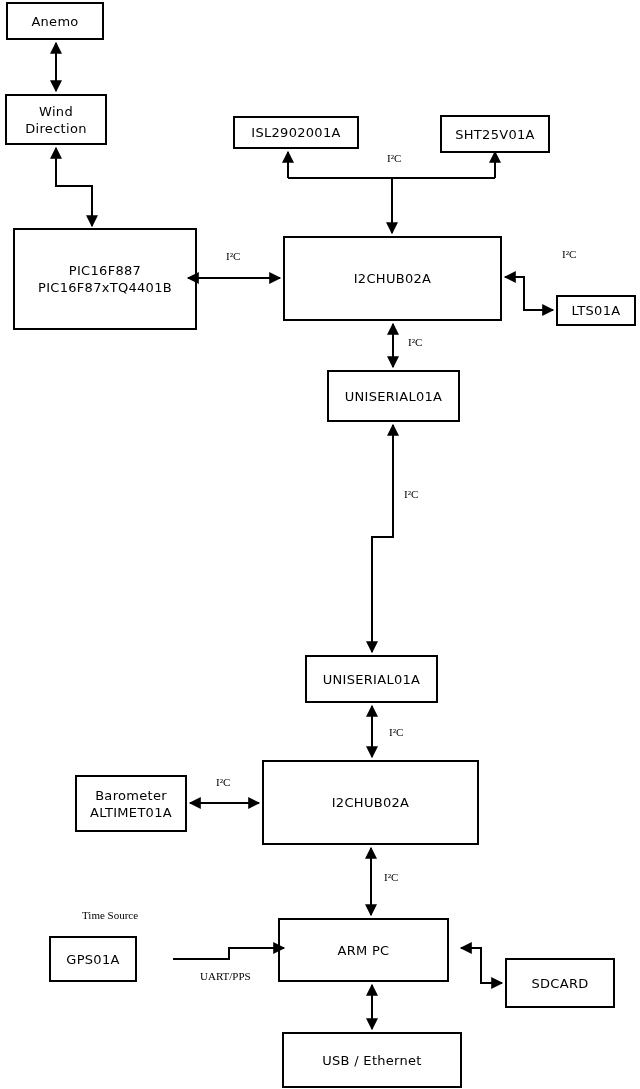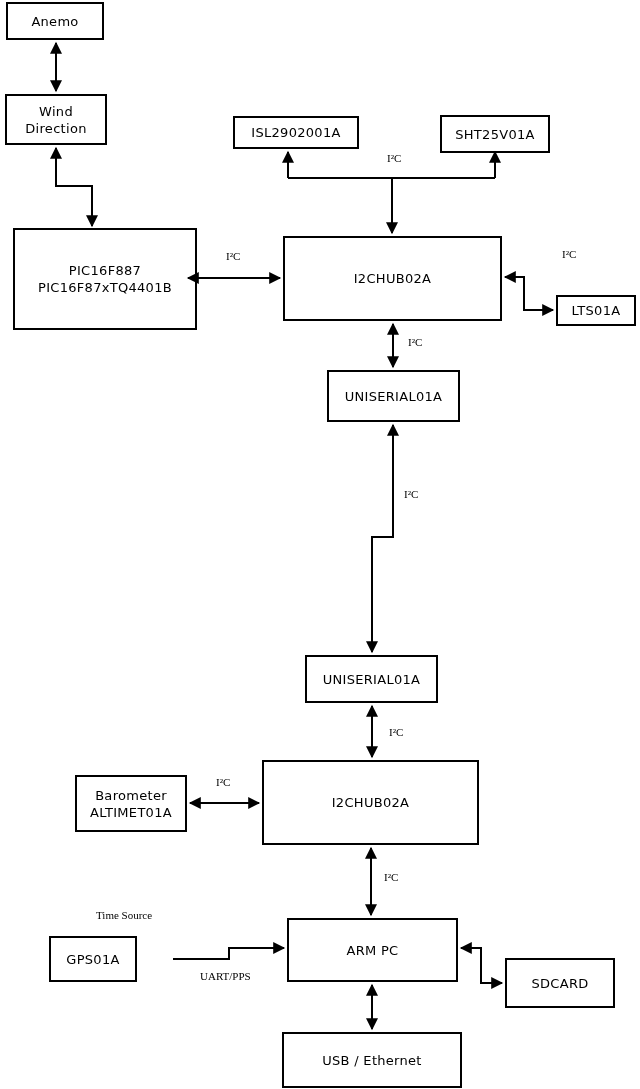--- a/index.html
+++ b/index.html
@@ -99,21 +99,21 @@
 
   <div class="node" style="left:262px;top:760px;width:217px;height:85px">
     <span class="lbl">I2CHUB02A</span>
   </div>
 
   <div class="node" style="left:75px;top:775px;width:112px;height:57px">
     <span class="lbl">Barometer
 ALTIMET01A</span>
   </div>
 
-  <div class="node" style="left:287px;top:918px;width:171px;height:64px">
+  <div class="node" style="left:278px;top:918px;width:171px;height:64px">
     <span class="lbl">ARM PC</span>
   </div>
 
   <div class="node" style="left:49px;top:936px;width:88px;height:46px">
     <span class="lbl">GPS01A</span>
   </div>
 
   <div class="node" style="left:282px;top:1032px;width:180px;height:56px">
     <span class="lbl">USB / Ethernet</span>
   </div>
@@ -123,21 +123,21 @@
   </div>
 
   <div class="edge-label" style="left:226px;top:249px">I²C</div>
   <div class="edge-label" style="left:387px;top:151px">I²C</div>
   <div class="edge-label" style="left:562px;top:247px">I²C</div>
   <div class="edge-label" style="left:408px;top:335px">I²C</div>
   <div class="edge-label" style="left:404px;top:487px">I²C</div>
   <div class="edge-label" style="left:389px;top:725px">I²C</div>
   <div class="edge-label" style="left:216px;top:775px">I²C</div>
   <div class="edge-label" style="left:384px;top:870px">I²C</div>
-  <div class="edge-label" style="left:96px;top:908px">Time Source</div>
+  <div class="edge-label" style="left:82px;top:908px">Time Source</div>
   <div class="edge-label" style="left:200px;top:969px">UART/PPS</div>
 
   <svg id="wires" width="640" height="1089" viewBox="0 0 640 1089">
     <defs>
       <marker id="arr" viewBox="0 0 10 10" refX="9" refY="5" markerWidth="14" markerHeight="12" markerUnits="userSpaceOnUse" orient="auto-start-reverse">
         <path d="M0,0 L10,5 L0,10 Z" style="fill:#000000;stroke:none"></path>
       </marker>
     </defs>
 
     <path d="M56,43 V91" marker-start="url(#arr)" marker-end="url(#arr)"></path>

